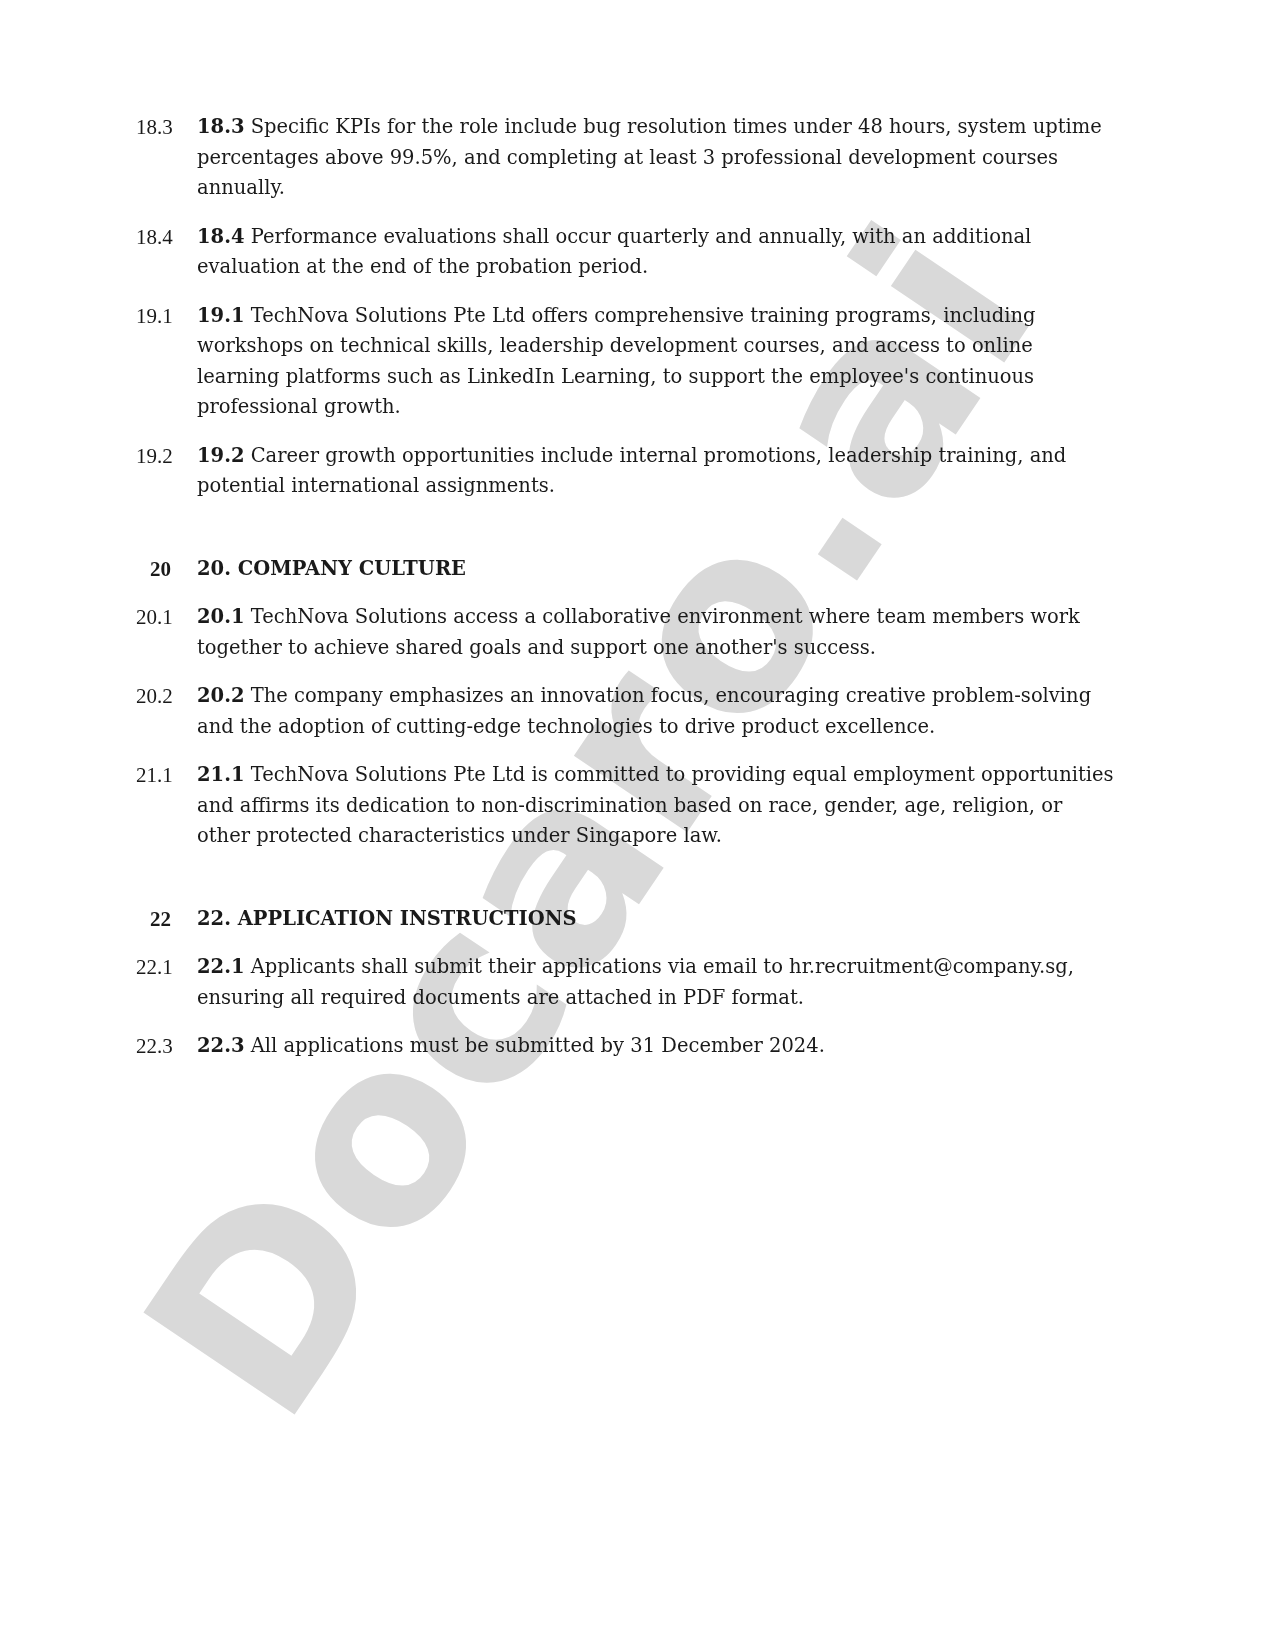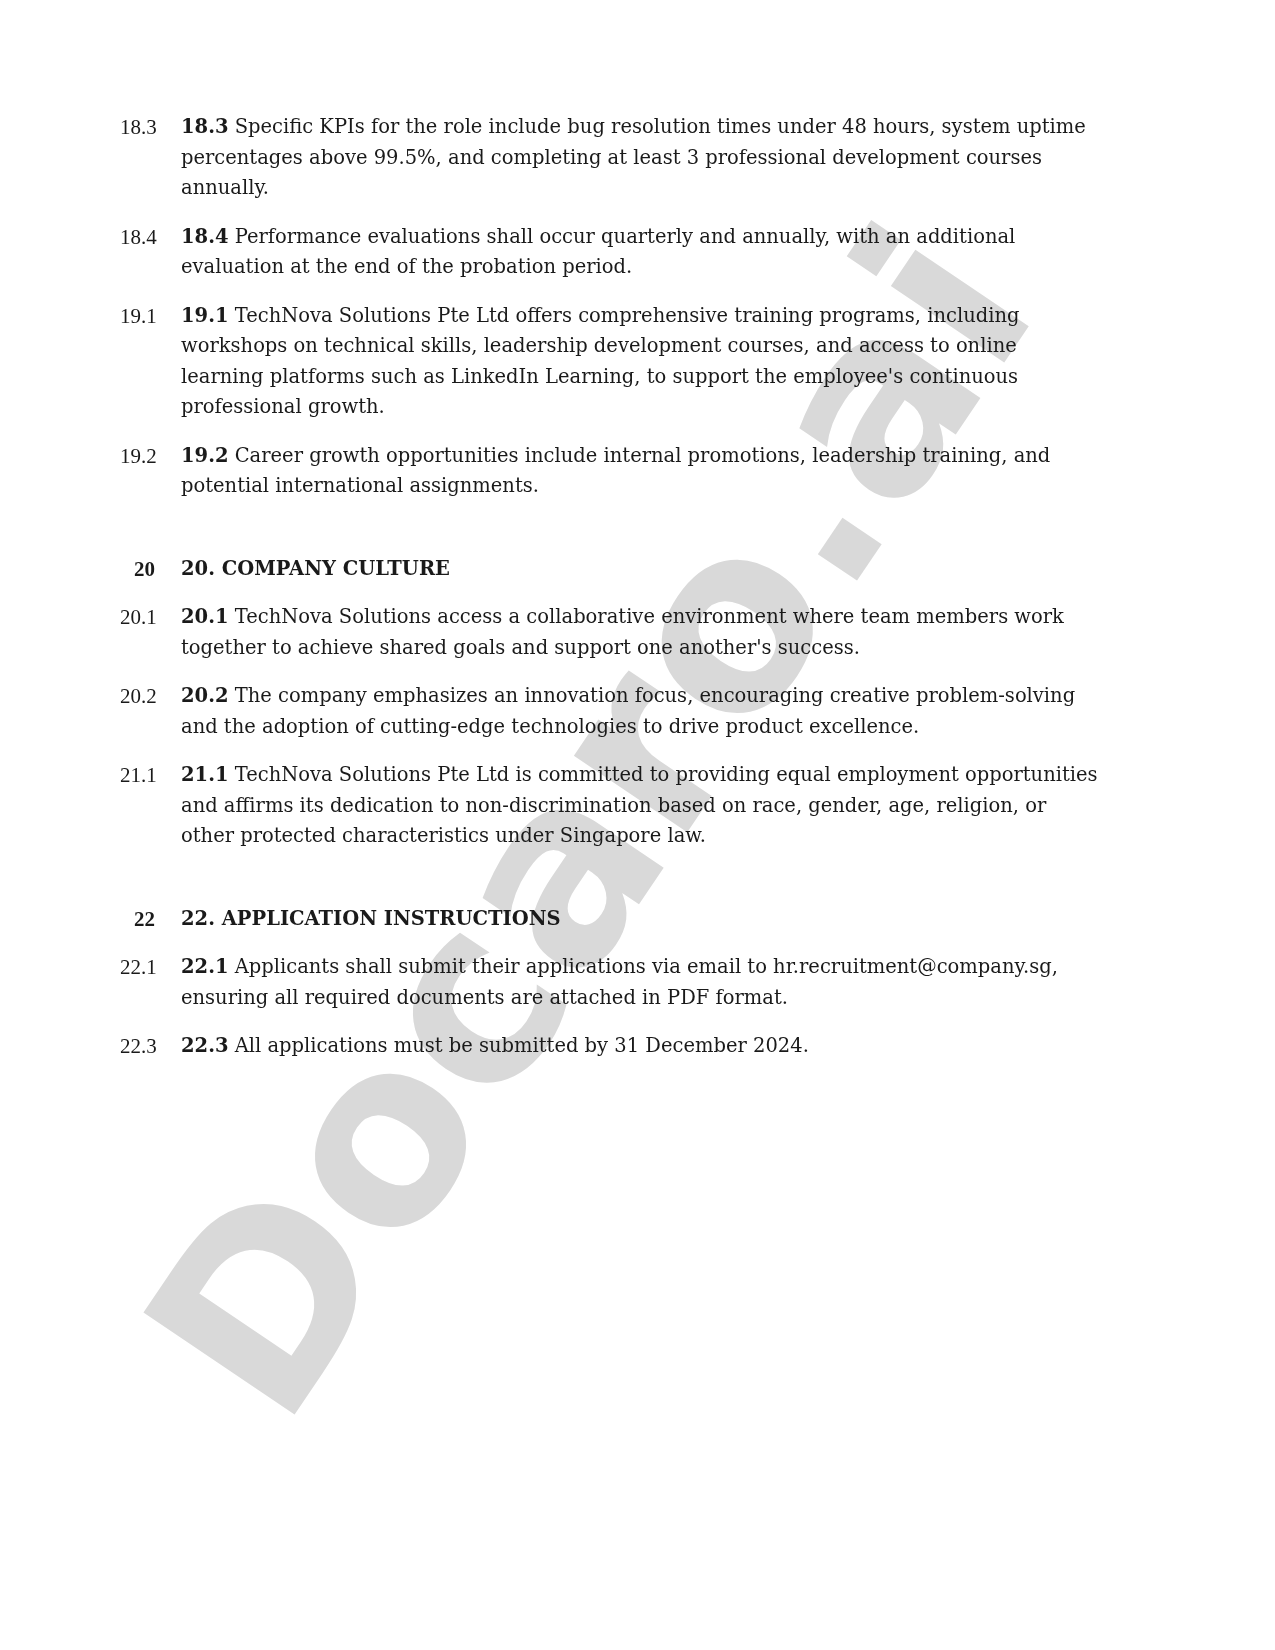--- a/index.html
+++ b/index.html
@@ -32,21 +32,21 @@
       font-size: 250px;
       letter-spacing: 2px;
       color: #d9d9d9;
       white-space: nowrap;
       z-index: 0;
       user-select: none;
       pointer-events: none;
     }
     .content {
       position: absolute;
-      left: 120px;
+      left: 136px;
       top: 112px;
       width: 980px;
       z-index: 1;
     }
     .clause {
       display: flex;
       align-items: flex-start;
       font-size: 19.5px;
       line-height: 30.5px;
       margin-bottom: 18px;

